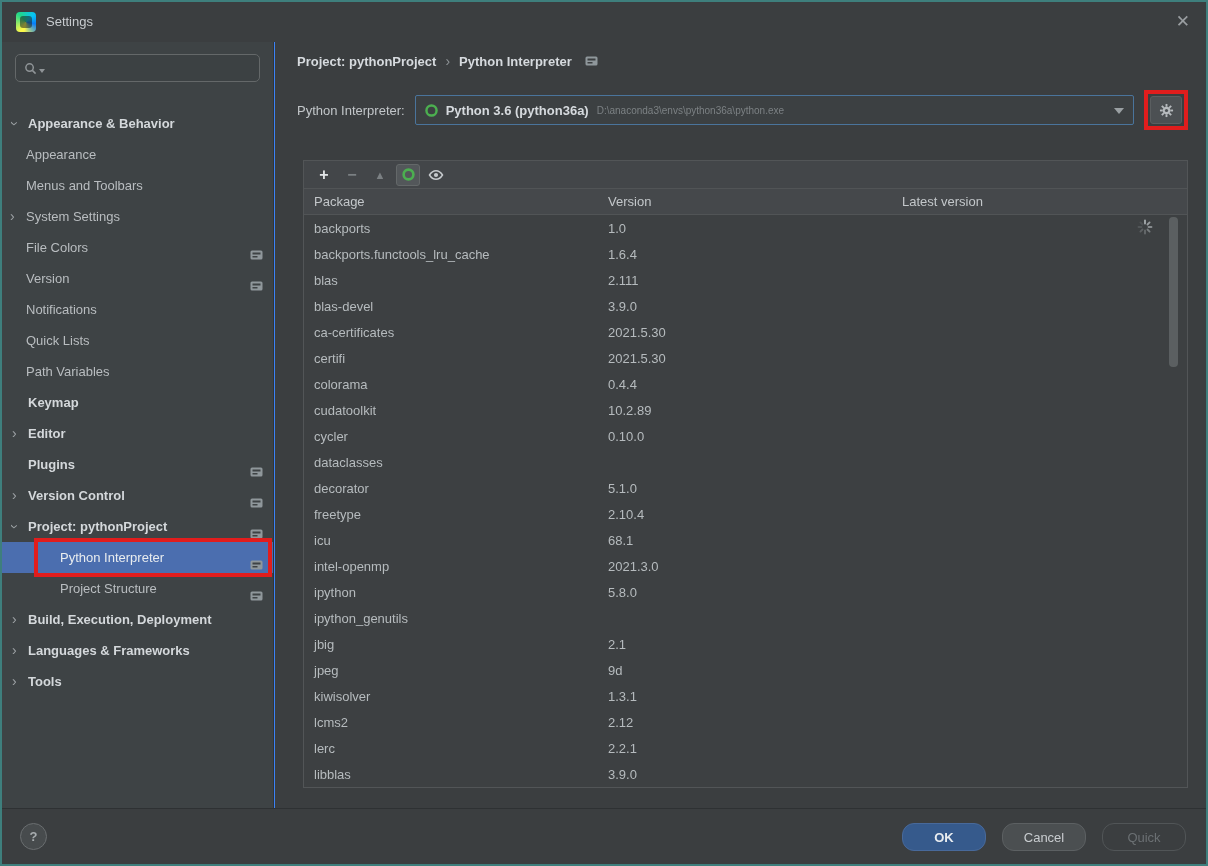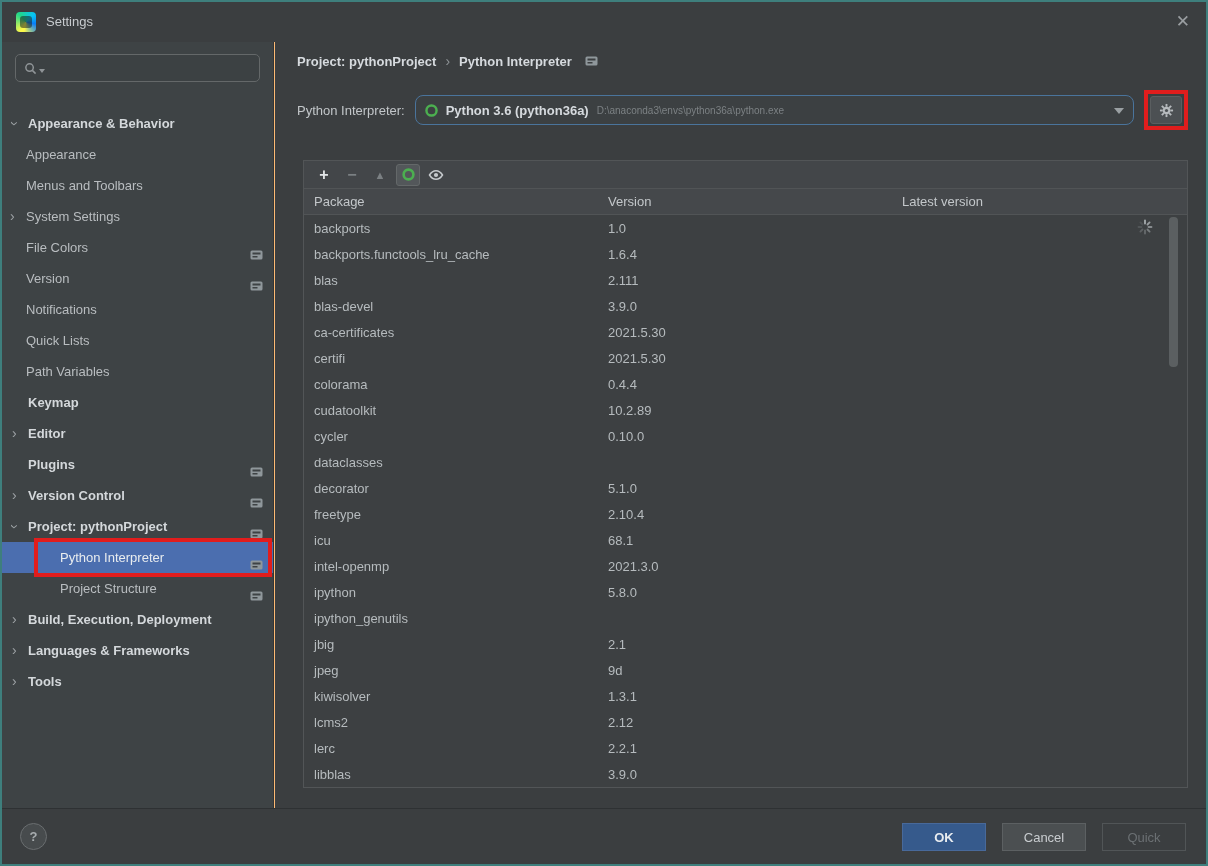--- a/index.html
+++ b/index.html
@@ -1,19 +1,19 @@
 <!DOCTYPE html>
 <html><head>
 <meta charset="utf-8">
 <style>
   * { margin:0; padding:0; box-sizing:border-box; }
   html,body { width:1208px; height:866px; background:#2b2b2b; }
   body { font-family:"Liberation Sans", sans-serif; font-size:13px; color:#bdc1c3; }
 
-  .window { position:absolute; inset:0; background:#fdba74; border:2px solid #3e7f7d; overflow:hidden; }
+  .window { position:absolute; inset:0; background:#3b82f6; border:2px solid #3e7f7d; overflow:hidden; }
 
   
   .titlebar { position:absolute; top:0; left:0; right:0; height:40px; background:#3b3e40; }
   .logo { position:absolute; left:14px; top:10px; width:20px; height:20px; border-radius:4px;
           background:conic-gradient(from 210deg,#fcf84a,#21d789 30%,#07c3f2 55%,#087cfa 70%,#fcf84a 95%); }
   .logo::after { content:""; position:absolute; inset:4px; border-radius:3px; background:rgba(30,35,30,.55); }
   .win-title { position:absolute; left:44px; top:12px; color:#c7cbce; }
   .close-x { position:absolute; right:16px; top:9px; font-size:17px; color:#9a9ea1; cursor:pointer; }
 
   
@@ -42,21 +42,21 @@
   .redbox.show { display:block; position:absolute; left:32px; right:1px; top:-4px; bottom:-4px;
                  border:4px solid #e11d1d; pointer-events:none; z-index:5; }
 
   
   .content { position:absolute; left:273px; top:40px; right:0; bottom:56px; background:#3b3e40; }
   .breadcrumb { position:absolute; left:22px; top:11px; display:flex; align-items:center; gap:9px; font-weight:bold; color:#d6dade; }
   .crumb-sep { color:#8f9497; font-weight:normal; font-size:14px; }
 
   .interp-row { position:absolute; left:22px; top:52px; right:18px; height:32px; display:flex; align-items:center; }
   .interp-label { margin-right:10px; color:#c2c6c9; white-space:nowrap; }
-  .interp-select { flex:1; height:30px; background:#3c4042; border:1px solid #4a749c; border-radius:8px;
+  .interp-select { flex:1; height:30px; background:#3c4042; border:1px solid #4a749c; border-radius:2px;
                    display:flex; align-items:center; padding:0 26px 0 8px; position:relative; cursor:pointer; }
   .interp-name { font-weight:bold; color:#d6dade; margin-left:7px; white-space:nowrap; }
   .interp-path { color:#7c8184; margin-left:8px; font-size:10px; white-space:nowrap; overflow:hidden; text-overflow:ellipsis; }
   .dd-arrow { position:absolute; right:9px; top:12px; width:0; height:0;
               border-left:5px solid transparent; border-right:5px solid transparent; border-top:6px solid #9aa0a3; }
   .gear-wrap { margin-left:10px; border:4px solid #e11d1d; padding:2px; flex:0 0 auto; }
   .gear-btn { width:32px; height:28px; background:#4c5053; border:1px solid #5a5e60; border-radius:3px;
               display:flex; align-items:center; justify-content:center; cursor:pointer; }
 
   
@@ -75,21 +75,21 @@
   .trow span { padding-left:10px; white-space:nowrap; }
   .spinner { position:absolute; right:34px; top:4px; }
   .vscroll { position:absolute; right:9px; top:2px; width:9px; height:150px; background:#5b5f61; border-radius:4px; }
 
   
   .footer { position:absolute; left:0; right:0; bottom:0; height:56px; background:#3b3e40; border-top:1px solid #2e3133; }
   .help-btn { position:absolute; left:18px; top:14px; width:27px; height:27px; border-radius:50%;
               background:#474b4d; border:1px solid #6a6e70; color:#a8adb0; font-weight:bold;
               display:flex; align-items:center; justify-content:center; cursor:pointer; }
   .btn-row { position:absolute; right:20px; top:14px; display:flex; gap:16px; }
-  .btn { height:28px; min-width:84px; border-radius:0; display:flex; align-items:center; justify-content:center;
+  .btn { height:28px; min-width:84px; border-radius:12px; display:flex; align-items:center; justify-content:center;
          padding:0 18px; cursor:pointer; color:#c9cdd0; background:#4b4f51; border:1px solid #5c6062; }
   .btn.primary { background:#365a8c; border-color:#48699a; color:#e8ecf0; font-weight:bold; }
   .btn.disabled { background:transparent; border-color:#515557; color:#6b7073; cursor:default; }
 </style>
 </head>
 <body>
 
 <div class="window">
 
   <div class="titlebar">

